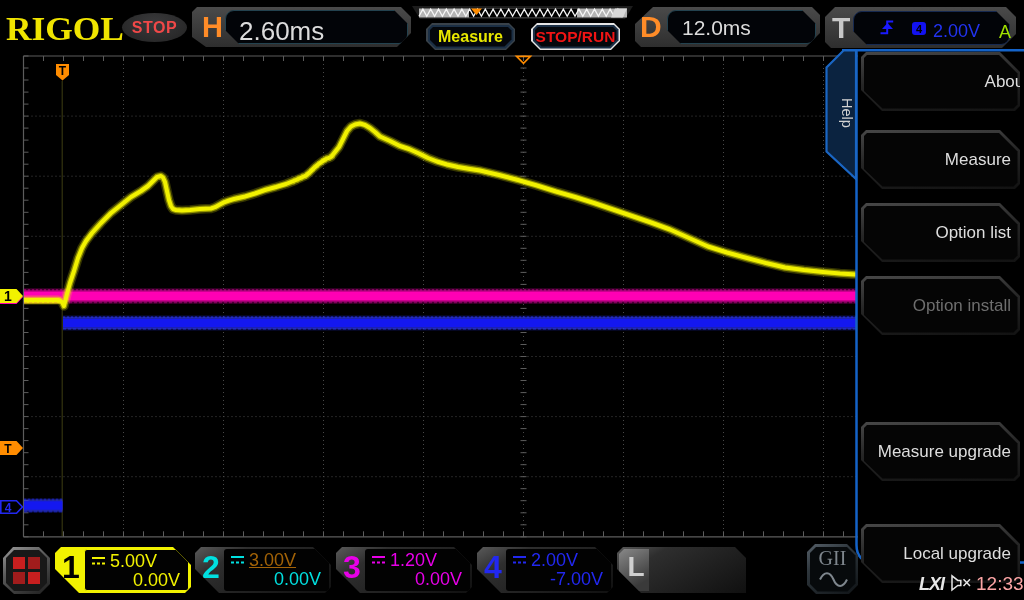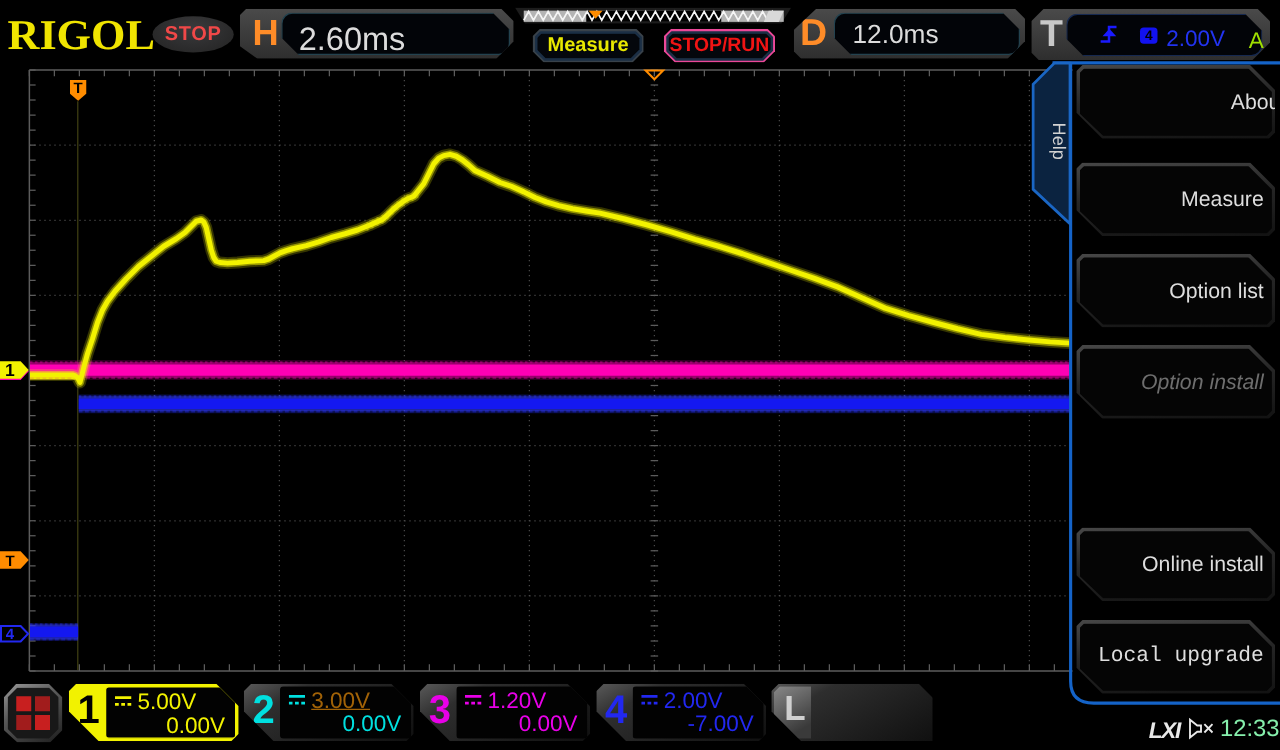--- a/index.html
+++ b/index.html
@@ -310,21 +310,21 @@
          clip-path:polygon(6px 0,83px 0,89px 6px,89px 18px,80px 27px,9px 27px,0 18px,0 6px);">
       <div class="abs" style="left:1.5px;top:1.5px;width:86px;height:24px;background:#1b2f45;
            clip-path:polygon(5px 0,81px 0,86px 5px,86px 16px,78px 24px,8px 24px,0 16px,0 5px);"></div>
       <div class="abs" style="left:3.5px;top:3.5px;width:82px;height:20px;background:#04070c;
            clip-path:polygon(4px 0,78px 0,82px 4px,82px 13px,75px 20px,7px 20px,0 13px,0 4px);
            display:flex;align-items:center;justify-content:center;">
         <span style="color:#e8e800;font-weight:bold;font-size:16px;">Measure</span>
       </div>
     </div>
 
-    <div class="abs" style="left:531px;top:23px;width:89px;height:27px;background:#ec4899;
+    <div class="abs" style="left:531px;top:23px;width:89px;height:27px;background:#e5e5e5;
          clip-path:polygon(6px 0,83px 0,89px 6px,89px 18px,80px 27px,9px 27px,0 18px,0 6px);">
       <div class="abs" style="left:1.5px;top:1.5px;width:86px;height:24px;background:#1b2f45;
            clip-path:polygon(5px 0,81px 0,86px 5px,86px 16px,78px 24px,8px 24px,0 16px,0 5px);"></div>
       <div class="abs" style="left:3.5px;top:3.5px;width:82px;height:20px;background:#04070c;
            clip-path:polygon(4px 0,78px 0,82px 4px,82px 13px,75px 20px,7px 20px,0 13px,0 4px);
            display:flex;align-items:center;justify-content:center;">
         <span style="color:#f01414;font-weight:bold;font-size:15.5px;">STOP/RUN</span>
       </div>
     </div>
 
@@ -370,26 +370,26 @@
     <div class="rbtn" style="top:52px;padding-left:18px;">
         <span>About</span>
       </div>
     <div class="rbtn" style="top:130px;">
         <span>Measure</span>
       </div>
     <div class="rbtn" style="top:203px;text-align:center;">
         <span>Option list</span>
       </div>
     <div class="rbtn" style="top:276px;">
-        <span style="color:#6e6e6e;font-style:italic;">Option install</span>
+        <span style="color:#6e6e6e;">Option install</span>
       </div>
     <div class="rbtn" style="top:422px;">
-        <span>Online install</span>
-      </div>
-    <div class="rbtn" style="top:496px;font-family:Liberation Mono, monospace;">
+        <span>Measure upgrade</span>
+      </div>
+    <div class="rbtn" style="top:524px;">
         <span>Local upgrade</span>
       </div>
   </div>
 
   <div class="abs" style="left:0;top:536px;width:1024px;height:64px;" id="botbar">
 
     <div class="abs" style="left:3px;top:11px;width:47px;height:47px;
          background:linear-gradient(150deg,#9a9a9a,#5a5a5a 40%,#222 95%);
          clip-path:polygon(10px 0,36px 0,47px 11px,47px 37px,37px 47px,11px 47px,0 37px,0 11px);">
       <div class="abs" style="left:3px;top:3px;width:41px;height:41px;background:#181818;
@@ -448,22 +448,28 @@
       </div>
     </div>
 
     <div class="abs chb chg" style="left:617px;width:129px;">
       <div class="abs" style="left:2px;top:2px;width:30px;height:42px;
            background:linear-gradient(150deg,#888,#3a3a3a 80%);
            clip-path:polygon(5px 0,30px 0,30px 42px,12px 42px,0 30px,0 5px);"></div>
       <div class="chn" style="color:#d0d0d0;left:7px;font-size:28px;top:4px;">L</div>
     </div>
 
+    <div class="abs gbtn" style="left:807px;">
+      <span style="font-family:'Liberation Serif',serif;font-size:20px;color:#7e868d;position:absolute;top:3px;left:50%;transform:translateX(-50%);">GII</span>
+      <svg style="position:absolute;left:11px;top:27px;" width="31" height="17">
+          <path d="M2,8.5 C6,0 12,0 15.5,8.5 C19,17 25,17 29,8.5" fill="none" stroke="#7e868d" stroke-width="2"></path>
+        </svg>
+    </div>
 
     <div class="abs" style="left:919px;top:38px;font-size:18px;font-weight:bold;font-style:italic;color:#e8e8e8;letter-spacing:-1px;">LXI</div>
     <svg class="abs" style="left:950px;top:38px;" width="24" height="18">
       <polygon points="2,1.8 2,16 7.8,11.4 10.8,11.4 10.8,6.4 7.8,6.4" fill="none" stroke="#e8e8e8" stroke-width="1.5"></polygon>
       <path d="M13.5,5.3 L20,12 M20,5.3 L13.5,12" stroke="#e8e8e8" stroke-width="1.5"></path>
     </svg>
-    <div class="abs" style="left:976px;top:37px;font-size:19px;color:#86efac;">12:33</div>
+    <div class="abs" style="left:976px;top:37px;font-size:19px;color:#fca5a5;">12:33</div>
   </div>
 
 </div>
 
 </body></html>

